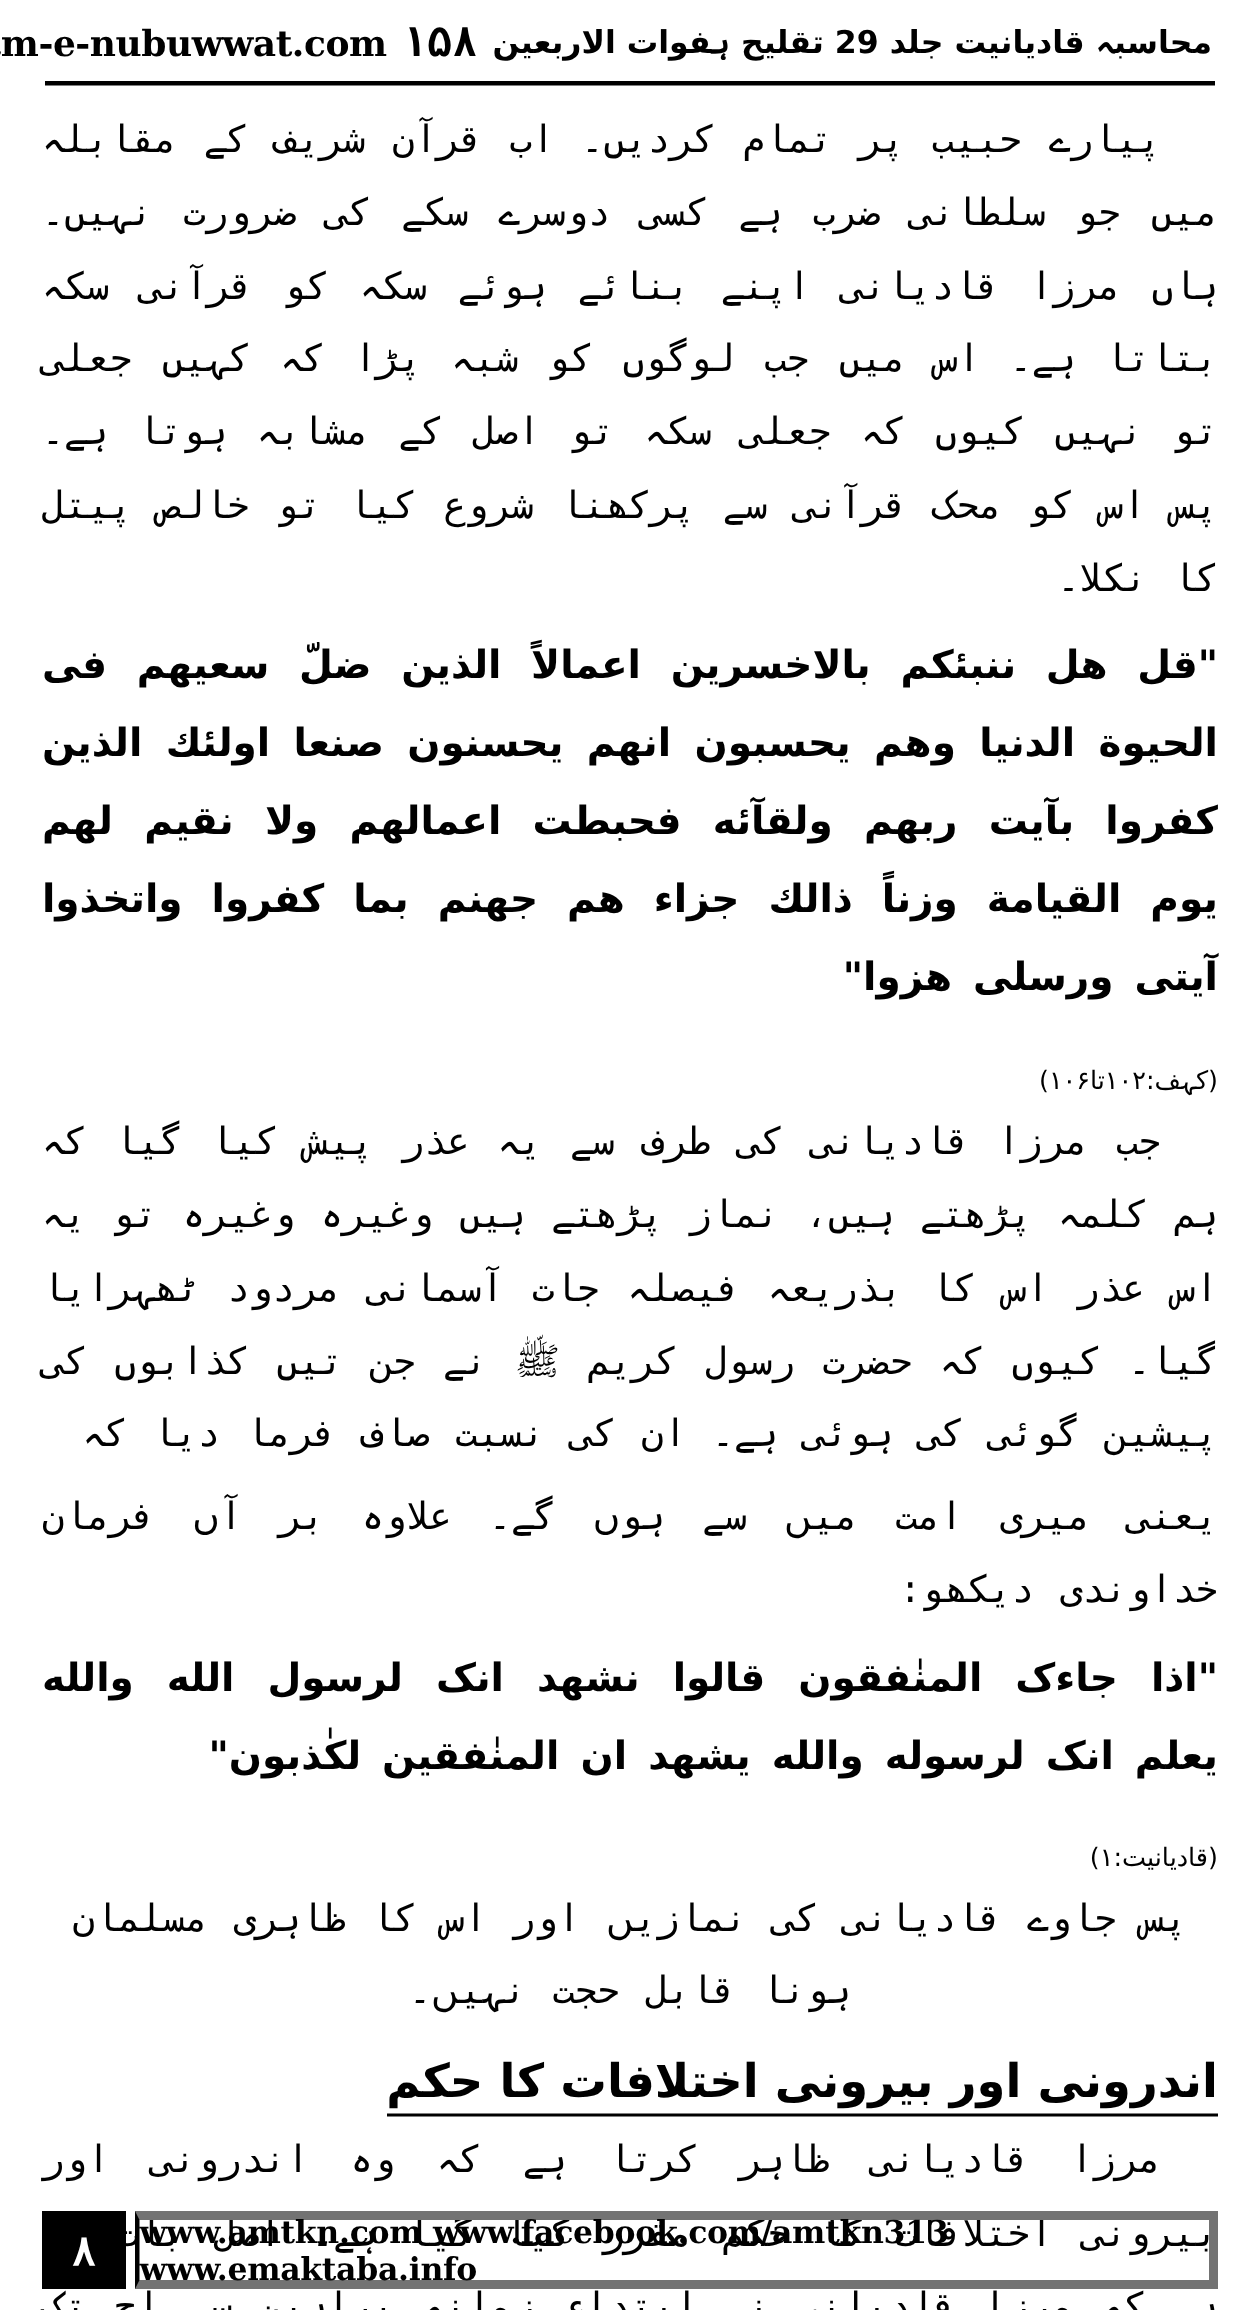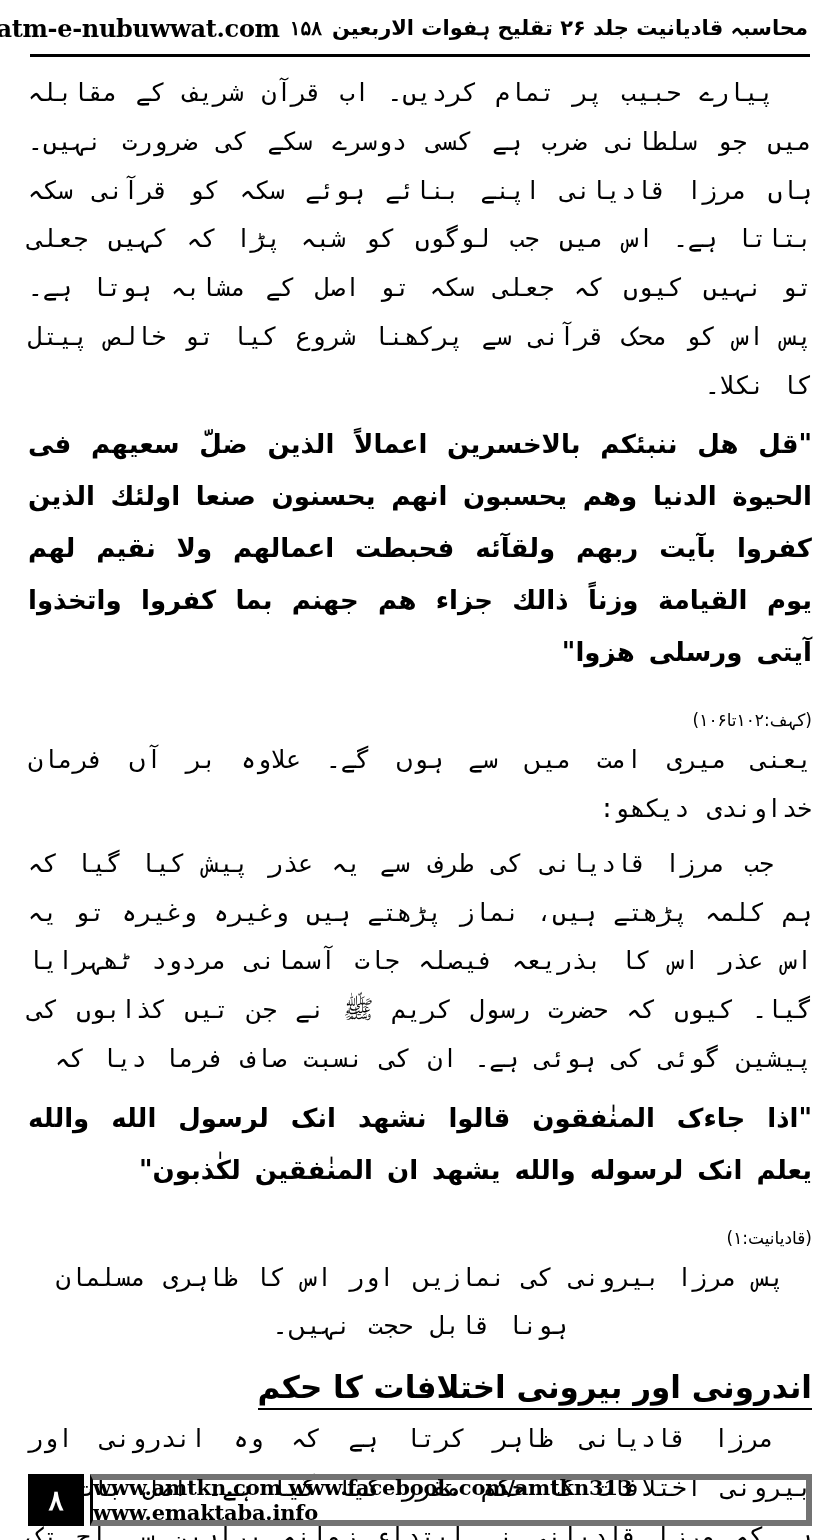--- a/index.html
+++ b/index.html
@@ -34,22 +34,22 @@
   }
   .header-right {
     font-family: "DejaVu Sans", sans-serif;
     font-size: 21px;
     font-weight: bold;
     letter-spacing: -0.5px;
     white-space: nowrap;
     direction: rtl;
   }
   .header-center {
-    font-family: Liberation Sans, sans-serif;
-    font-size: 20px;
+    font-family: Liberation Mono, monospace;
+    font-size: 28px;
     font-weight: bold;
     padding: 0 10px;
   }
   .header-left {
     font-family: "DejaVu Serif", serif;
     font-size: 24px;
     font-weight: bold;
     letter-spacing: -0.3px;
     direction: ltr;
     white-space: nowrap;
@@ -157,46 +157,46 @@
     font-weight: bold;
     letter-spacing: -0.2px;
   }
 </style>
 </head>
 <body>
 
 <div class="page">
 
   <div class="header">
-    <div class="header-right">محاسبہ قادیانیت جلد ۲۶ تقلیح ہفوات الاربعین</div>
+    <div class="header-right">محاسبہ قادیانیت جلد 29 تقلیح ہفوات الاربعین</div>
     <div class="header-center">۱۵۸</div>
     <div class="header-left">ameer@khatm-e-nubuwwat.com</div>
   </div>
   <hr class="rule">
 
   <div class="content">
 
     <p class="urdu">پیارے حبیب پر تمام کردیں۔ اب قرآن شریف کے مقابلہ میں جو سلطانی ضرب ہے کسی دوسرے سکے کی ضرورت نہیں۔ ہاں مرزا قادیانی اپنے بنائے ہوئے سکہ کو قرآنی سکہ بتاتا ہے۔ اس میں جب لوگوں کو شبہ پڑا کہ کہیں جعلی تو نہیں کیوں کہ جعلی سکہ تو اصل کے مشابہ ہوتا ہے۔ پس اس کو محک قرآنی سے پرکھنا شروع کیا تو خالص پیتل کا نکلا۔</p>
 
     <div class="arabic-block">"قل هل ننبئكم بالاخسرين اعمالاً الذين ضلّ سعيهم فى الحيوة الدنيا وهم يحسبون انهم يحسنون صنعا اولئك الذين كفروا بآيت ربهم ولقآئه فحبطت اعمالهم ولا نقيم لهم يوم القيامة وزناً ذالك جزاء هم جهنم بما كفروا واتخذوا آيتى ورسلى هزوا"</div>
 
     <div class="ref-line">
       <span class="ref">(کہف:۱۰۲تا۱۰۶)</span>
     </div>
 
+    <p class="urdu">جب مرزا قادیانی کی طرف سے یہ عذر پیش کیا گیا کہ ہم کلمہ پڑھتے ہیں، نماز پڑھتے ہیں وغیرہ وغیرہ تو یہ اس عذر اس کا بذریعہ فیصلہ جات آسمانی مردود ٹھہرایا گیا۔ کیوں کہ حضرت رسول کریم ﷺ نے جن تیں کذابوں کی پیشین گوئی کی ہوئی ہے۔ ان کی نسبت صاف فرما دیا کہ</p>
     <p class="urdu no-indent">یعنی میری امت میں سے ہوں گے۔ علاوہ بر آں فرمان خداوندی دیکھو:</p>
-    <p class="urdu">جب مرزا قادیانی کی طرف سے یہ عذر پیش کیا گیا کہ ہم کلمہ پڑھتے ہیں، نماز پڑھتے ہیں وغیرہ وغیرہ تو یہ اس عذر اس کا بذریعہ فیصلہ جات آسمانی مردود ٹھہرایا گیا۔ کیوں کہ حضرت رسول کریم ﷺ نے جن تیں کذابوں کی پیشین گوئی کی ہوئی ہے۔ ان کی نسبت صاف فرما دیا کہ</p>
 
     <div class="arabic-block">"اذا جاءک المنٰفقون قالوا نشهد انک لرسول الله والله يعلم انک لرسوله والله يشهد ان المنٰفقين لکٰذبون"</div>
 
     <div class="ref-line">
       <span class="ref">(قادیانیت:۱)</span>
     </div>
 
-    <p class="urdu no-indent center-line">پس مرزا بیرونی کی نمازیں اور اس کا ظاہری مسلمان ہونا قابل حجت نہیں۔</p>
+    <p class="urdu no-indent center-line">پس جاوے قادیانی کی نمازیں اور اس کا ظاہری مسلمان ہونا قابل حجت نہیں۔</p>
 
     <h2 class="section-heading">
       <span>اندرونی اور بیرونی اختلافات کا حکم</span>
     </h2>
 
     <p class="urdu">مرزا قادیانی ظاہر کرتا ہے کہ وہ اندرونی اور بیرونی اختلافات کا حکم مقرر کیا گیا ہے۔ اصل بات یہ ہے کہ مرزا قادیانی نے ابتداء زمانہ براہین سے آج تک بار ہا گرگٹ کی طرح رنگ بدلے۔ پہلے تو مسیح کے آسمان پر سے اترنے کا اقرار تھا۔ پھر خود ہی مسیح اور خود ہی مہدی بن گیا۔ جب مسائل مشہور میں اختلاف ڈال کر مقدس اسلام میں رخنہ اندازی پر کمر باندھی تو وہ قرآن اور احادیث سے دو طرح پر بزعم خود استدلال کرنے لگا۔ جب قرآن شریف کی تفسیر کسی حدیث کے حوالہ سے کی جاوے تو کہہ دیا کہ قرآن شریف کو کیوں حدیث کا</p>
 
   </div>
 
   <div class="footer">

